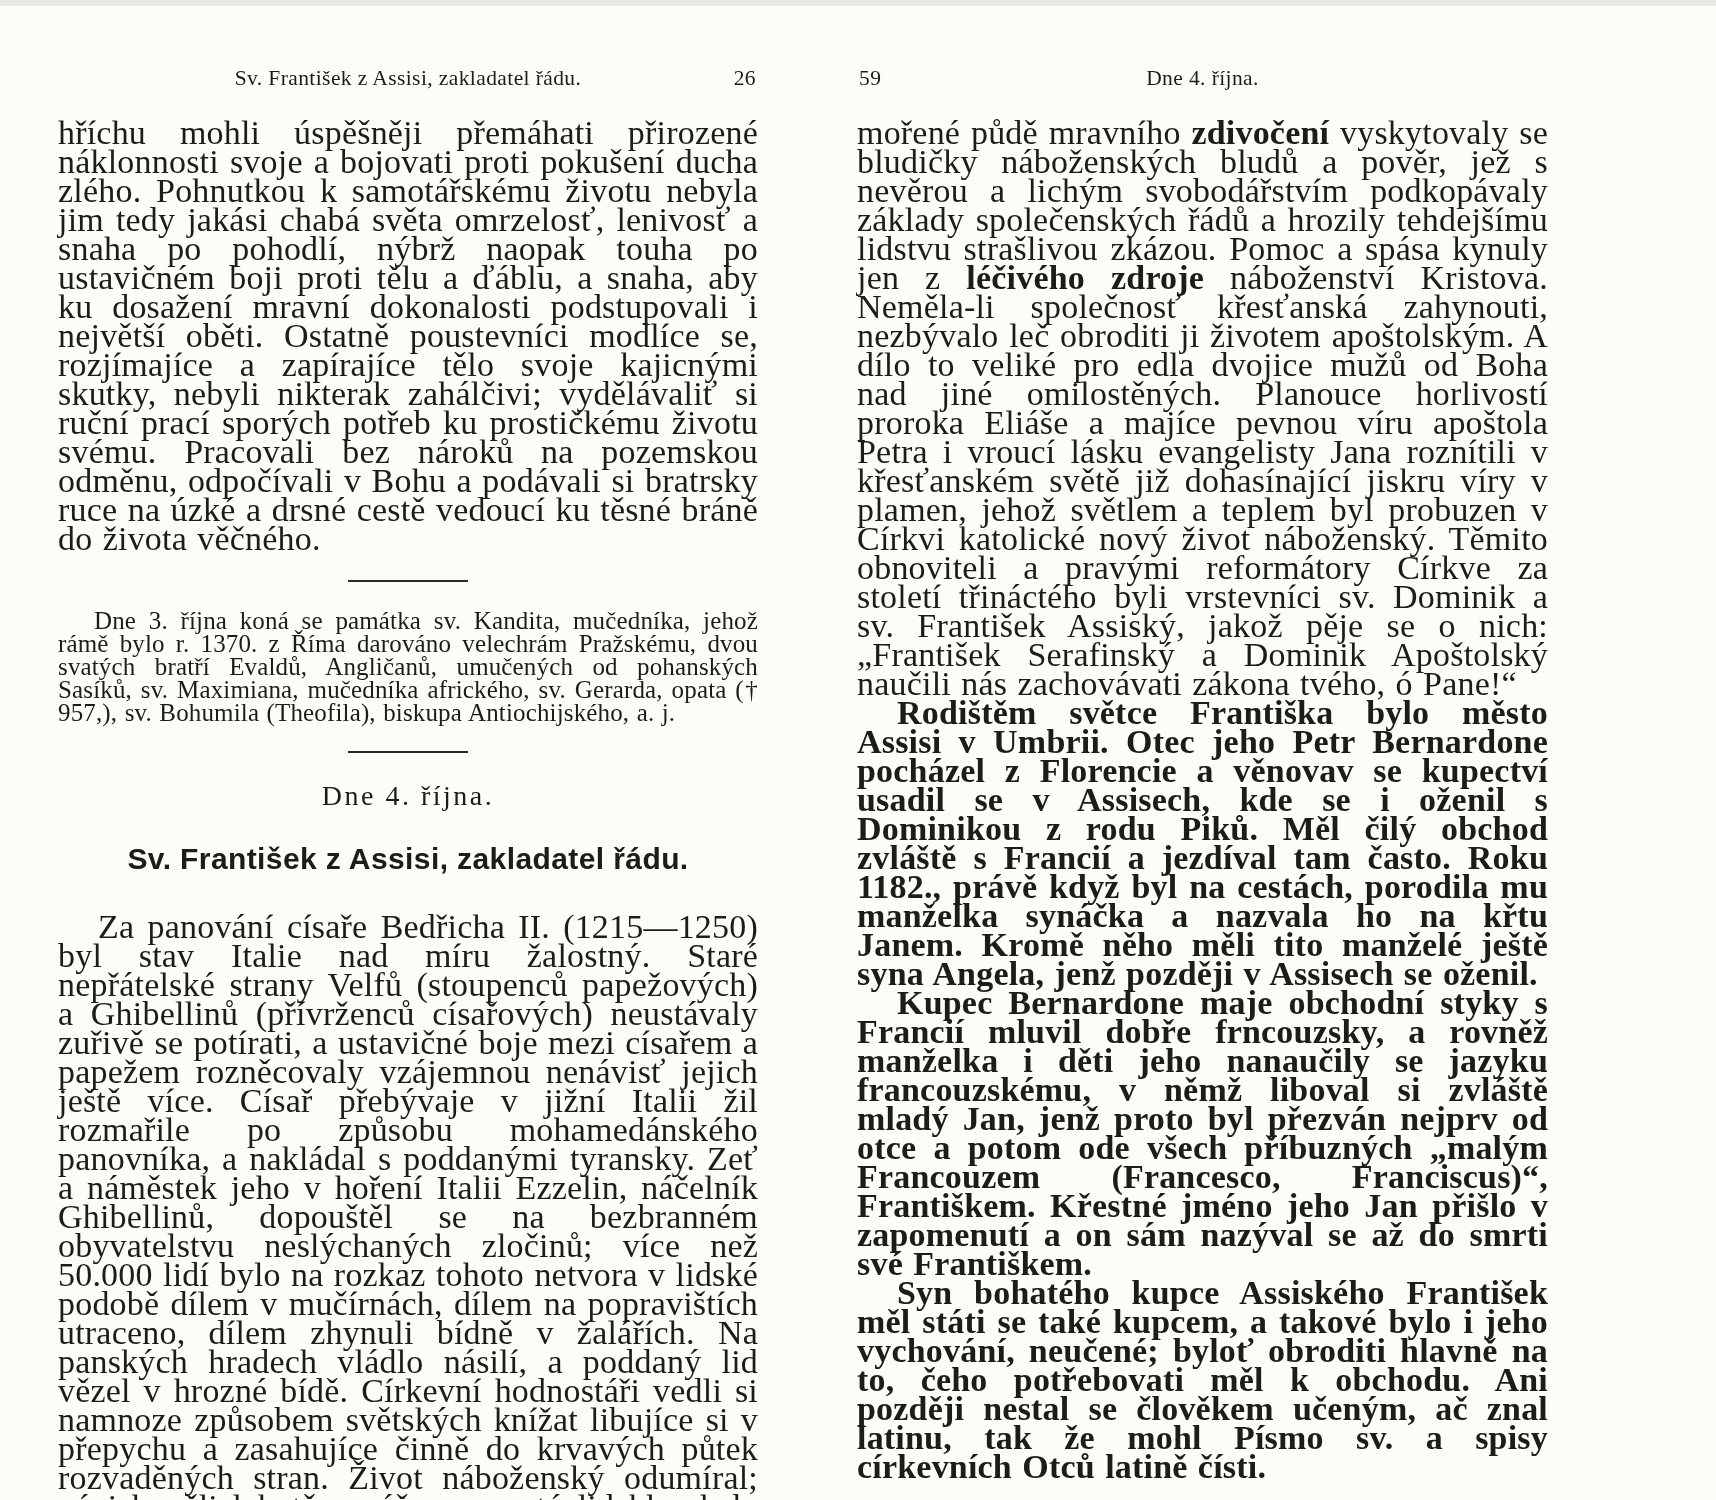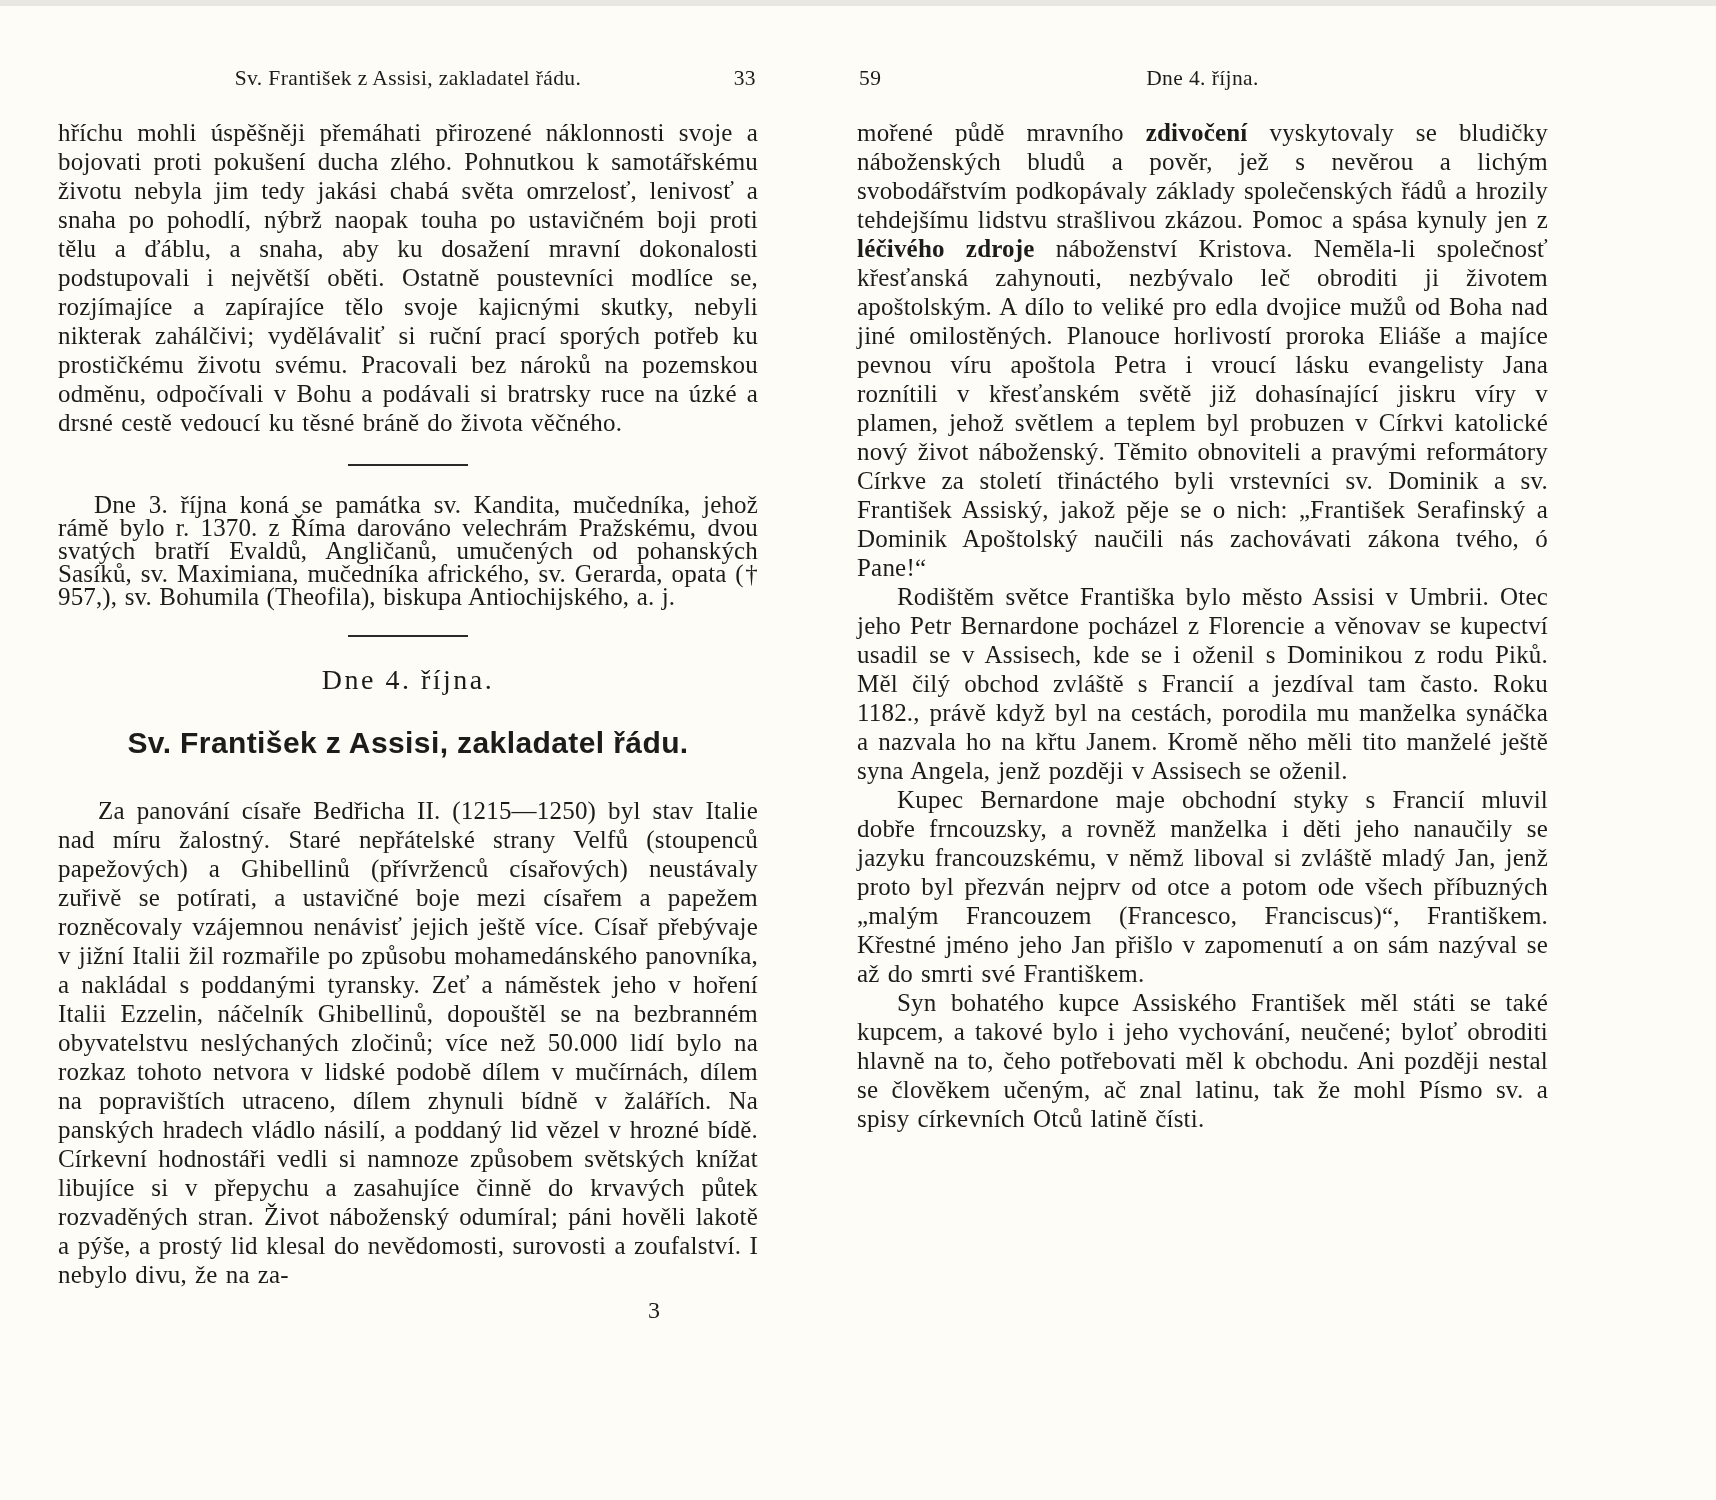--- a/index.html
+++ b/index.html
@@ -28,21 +28,21 @@
     line-height: 28px;
     height: 28px;
     margin-bottom: 26px;
     letter-spacing: 0.4px;
   }
   .rh-num { position: absolute; top: 0; }
   .rh-num-right { right: 2px; }
   .rh-num-left  { left: 2px; }
 
   .body-text {
-    font-size: 25px;
+    font-size: 34px;
     line-height: 29px;
     text-align: justify;
     word-spacing: 1.6px;
     letter-spacing: 0.2px;
   }
   .indent    { text-indent: 40px; }
   .no-indent { text-indent: 0; }
   .bold-run  { font-weight: 700; }
 
   .rule {
@@ -78,31 +78,31 @@
     margin: 0 0 36px;
   }
 
   .footer-num {
     font-size: 24px;
     text-align: right;
     padding-right: 98px;
     margin-top: 8px;
   }
 
-  .page-body p + p { margin-top: 0; }
+  .page-body p + p { margin-top: 0; font-weight: bold; }
 </style>
 </head>
 <body>
 
 <div class="book">
 
   <div class="page page-left">
     <div class="running-header">
       <span class="rh-title">Sv. František z Assisi, zakladatel řádu.</span>
-      <span class="rh-num rh-num-right">33</span>
+      <span class="rh-num rh-num-right">26</span>
     </div>
 
     <p class="body-text no-indent">hříchu mohli úspěšněji přemáhati přirozené náklonnosti svoje a bojovati proti pokušení ducha zlého. Pohnutkou k samotářskému životu nebyla jim tedy jakási chabá světa omrzelosť, lenivosť a snaha po pohodlí, nýbrž naopak touha po ustavičném boji proti tělu a ďáblu, a snaha, aby ku dosažení mravní dokonalosti podstupovali i největší oběti. Ostatně poustevníci modlíce se, rozjímajíce a zapírajíce tělo svoje kajicnými skutky, nebyli nikterak zahálčivi; vydělávaliť si ruční prací sporých potřeb ku prostičkému životu svému. Pracovali bez nároků na pozemskou odměnu, odpočívali v Bohu a podávali si bratrsky ruce na úzké a drsné cestě vedoucí ku těsné bráně do života věčného.</p>
 
     <div class="rule"></div>
 
     <p class="note-text">Dne 3. října koná se památka sv. Kandita, mučedníka, jehož rámě bylo r. 1370. z Říma darováno velechrám Pražskému, dvou svatých bratří Evaldů, Angličanů, umučených od pohanských Sasíků, sv. Maximiana, mučedníka afrického, sv. Gerarda, opata († 957,), sv. Bohumila (Theofila), biskupa Antiochijského, a. j.</p>
 
     <div class="rule"></div>
 

